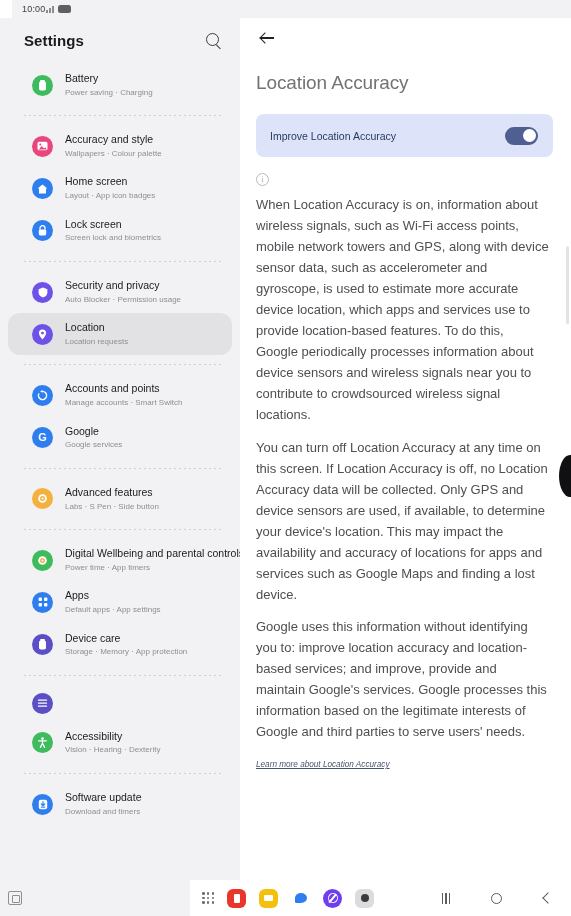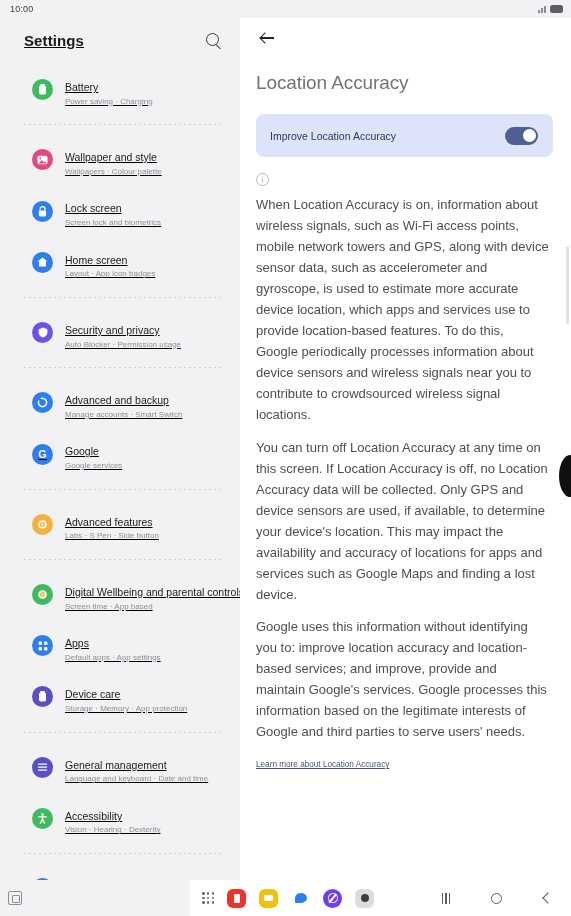--- a/index.html
+++ b/index.html
@@ -8,37 +8,38 @@
     font-family:"Liberation Sans", sans-serif;
     background:#ffffff;
     overflow:hidden;
     position:relative;
   }
   #app { width:571px; height:916px; position:relative; display:flex; flex-direction:column; }
 
   
   .statusbar {
     height:18px; flex:0 0 18px; background:#f2f2f4;
-    display:flex; align-items:center; justify-content:space-between;
+    display:flex; align-items:center; justify-content:flex-start;
     padding:0 8px 0 10px;
+    margin-left:12px;
   }
   .status-time { font-size:9px; color:#3c3c3e; letter-spacing:.2px; }
   .status-right { display:flex; align-items:center; gap:4px; }
   .sig { display:flex; align-items:flex-end; gap:1px; height:8px; }
   .sig i { width:2px; background:#8b8b90; display:block; }
   .sig i:nth-child(1){height:3px;} .sig i:nth-child(2){height:5px;} .sig i:nth-child(3){height:7px;}
   .batt { width:13px; height:8px; border-radius:2.5px; background:#5e5e63; }
 
   
   .split { flex:1 1 auto; display:flex; min-height:0; }
 
   
   .sidebar {
     width:240px; flex:0 0 240px; background:#f2f2f4;
-    overflow:hidden; position:relative;text-decoration:underline;
+    overflow:hidden; position:relative;
   }
   .sb-header {
     height:44px; display:flex; align-items:center;
     justify-content:space-between; padding:0 18px 0 24px;
   }
   .sb-title { font-size:15px; font-weight:bold; color:#1b1b1d; letter-spacing:.1px; }
   .search-ic { width:17px; height:17px; position:relative; cursor:pointer; }
   .search-ic::before {
     content:""; position:absolute; left:1px; top:1px; width:11px; height:11px;
     border:1.4px solid #3c3c3e; border-radius:50%;
@@ -59,21 +60,21 @@
     padding:8px 14px 8px 24px; margin:0 8px; border-radius:12px;
     cursor:pointer;
   }
   .item.selected { background:#e2e2e5; }
   .ic {
     width:21px; height:21px; flex:0 0 21px; border-radius:50%;
     display:flex; align-items:center; justify-content:center;
     color:#fff; font-size:11px; font-weight:bold; line-height:1;
   }
   .ic svg { display:block; }
-  .it-txt { min-width:0;margin-top:9px; }
+  .it-txt { min-width:0; }
   .it-title { font-size:10.5px; color:#1b1b1d; line-height:1.3; white-space:nowrap; }
   .it-sub { font-size:8px; color:#8e8e93; line-height:1.45; margin-top:1px; white-space:nowrap; }
 
   
   .content { flex:1 1 auto; background:#fff; position:relative; overflow:hidden; }
   .c-header { height:40px; display:flex; align-items:center; padding:0 18px; }
   .back-ic { width:20px; height:20px; position:relative; cursor:pointer; }
   .back-ic::before {
     content:""; position:absolute; left:3px; top:9.3px; width:13px; height:1.4px; background:#202124;
   }
@@ -166,73 +167,85 @@
           <div class="group">
             <div class="item">
               <div class="ic" style="background: rgb(232, 70, 124);">
                 <svg width="11" height="10" viewBox="0 0 11 10">
                   <rect x="0.5" y="0.8" width="10" height="8.4" rx="1.6" style="fill:#fff"></rect>
                   <circle cx="3.3" cy="3.6" r="1" fill="#e8467c"></circle>
                   <path d="M1.8 8.4 L4.6 5.1 L7 7.6 L8.4 6.3 L9.6 8.4 Z" fill="#e8467c"></path>
                 </svg>
               </div>
               <div class="it-txt">
-                <div class="it-title">Wallpaper and style</div>
+                <div class="it-title">Accuracy and style</div>
                 <div class="it-sub">Wallpapers  ·  Colour palette</div>
+              </div>
+            </div>
+            <div class="item">
+              <div class="ic" style="background: rgb(47, 126, 240);">
+                <svg width="11" height="10" viewBox="0 0 11 10">
+                  <path d="M5.5 0.6 L10.4 4.6 L9 4.6 L9 9.4 L2 9.4 L2 4.6 L0.6 4.6 Z" style="fill:#fff"></path>
+                </svg>
+              </div>
+              <div class="it-txt">
+                <div class="it-title">Home screen</div>
+                <div class="it-sub">Layout  ·  App icon badges</div>
               </div>
             </div>
             <div class="item">
               <div class="ic" style="background: rgb(47, 126, 240);">
                 <svg width="9" height="11" viewBox="0 0 9 11">
                   <path d="M2 4.6 V3.2 a2.5 2.5 0 0 1 5 0 V4.6" fill="none" stroke="#fff" stroke-width="1.3"></path>
                   <rect x="0.8" y="4.4" width="7.4" height="6" rx="1.4" style="fill:#fff"></rect>
                 </svg>
               </div>
               <div class="it-txt">
                 <div class="it-title">Lock screen</div>
                 <div class="it-sub">Screen lock and biometrics</div>
               </div>
             </div>
-            <div class="item">
-              <div class="ic" style="background: rgb(47, 126, 240);">
-                <svg width="11" height="10" viewBox="0 0 11 10">
-                  <path d="M5.5 0.6 L10.4 4.6 L9 4.6 L9 9.4 L2 9.4 L2 4.6 L0.6 4.6 Z" style="fill:#fff"></path>
-                </svg>
-              </div>
-              <div class="it-txt">
-                <div class="it-title">Home screen</div>
-                <div class="it-sub">Layout  ·  App icon badges</div>
-              </div>
-            </div>
           </div>
           <div class="divider"></div>
           <div class="group">
             <div class="item">
               <div class="ic" style="background: rgb(110, 82, 232);">
                 <svg width="10" height="11" viewBox="0 0 10 11">
                   <path d="M5 0.4 L9.4 2.2 V5.6 c0 2.8 -2 4.3 -4.4 5 C2.6 9.9 0.6 8.4 0.6 5.6 V2.2 Z" style="fill:#fff"></path>
                 </svg>
               </div>
               <div class="it-txt">
                 <div class="it-title">Security and privacy</div>
                 <div class="it-sub">Auto Blocker  ·  Permission usage</div>
+              </div>
+            </div>
+            <div class="item selected">
+              <div class="ic" style="background: rgb(110, 82, 232);">
+                <svg width="9" height="11" viewBox="0 0 9 11">
+                  <path d="M4.5 0.5 a3.6 3.6 0 0 1 3.6 3.6 c0 2.7 -3.6 6.4 -3.6 6.4 S0.9 6.8 0.9 4.1 A3.6 3.6 0 0 1 4.5 0.5 Z" style="fill:#fff"></path>
+                  <circle cx="4.5" cy="4.1" r="1.4" fill="#6e52e8"></circle>
+                </svg>
+              </div>
+              <div class="it-txt">
+                <div class="it-title">Location</div>
+                <div class="it-sub">Location requests</div>
               </div>
             </div>
           </div>
           <div class="divider"></div>
           <div class="group">
             <div class="item">
               <div class="ic" style="background: rgb(47, 126, 240);">
                 <svg width="11" height="11" viewBox="0 0 11 11">
                   <path d="M5.5 1.4 A4.1 4.1 0 1 1 1.7 4" fill="none" stroke="#fff" stroke-width="1.4" stroke-linecap="round"></path>
                   <path d="M5.5 0 L5.5 2.8 L3.2 1.4 Z" style="fill:#fff"></path>
                 </svg>
               </div>
               <div class="it-txt">
-                <div class="it-title">Advanced and backup</div>
+                <div class="it-title">Accounts and points</div>
                 <div class="it-sub">Manage accounts  ·  Smart Switch</div>
               </div>
             </div>
             <div class="item">
               <div class="ic" style="background: rgb(47, 126, 240);">G</div>
               <div class="it-txt">
                 <div class="it-title">Google</div>
                 <div class="it-sub">Google services</div>
               </div>
             </div>
@@ -256,21 +269,21 @@
           <div class="group">
             <div class="item">
               <div class="ic" style="background: rgb(62, 187, 92);">
                 <svg width="11" height="11" viewBox="0 0 11 11">
                   <circle cx="5.5" cy="5.5" r="4.3" style="fill:#fff"></circle>
                   <circle cx="5.5" cy="5.5" r="1.8" fill="#0000" stroke="#f5b13d" stroke-width="1.4"></circle>
                 </svg>
               </div>
               <div class="it-txt">
                 <div class="it-title">Digital Wellbeing and parental controls</div>
-                <div class="it-sub">Screen time  ·  App based</div>
+                <div class="it-sub">Power time  ·  App timers</div>
               </div>
             </div>
             <div class="item">
               <div class="ic" style="background: rgb(47, 126, 240);">
                 <svg width="10" height="10" viewBox="0 0 10 10">
                   <rect x="0.6" y="0.6" width="3.4" height="3.4" rx="1" style="fill:#fff"></rect>
                   <rect x="6" y="0.6" width="3.4" height="3.4" rx="1" style="fill:#fff"></rect>
                   <rect x="0.6" y="6" width="3.4" height="3.4" rx="1" style="fill:#fff"></rect>
                   <rect x="6" y="6" width="3.4" height="3.4" rx="1" style="fill:#fff"></rect>
                 </svg>
@@ -296,24 +309,20 @@
           <div class="divider"></div>
           <div class="group">
             <div class="item">
               <div class="ic" style="background: rgb(90, 79, 196);">
                 <svg width="11" height="10" viewBox="0 0 11 10">
                   <rect x="0.8" y="1.4" width="9.4" height="1.3" rx="0.6" style="fill:#fff"></rect>
                   <rect x="0.8" y="4.4" width="9.4" height="1.3" rx="0.6" style="fill:#fff"></rect>
                   <rect x="0.8" y="7.4" width="9.4" height="1.3" rx="0.6" style="fill:#fff"></rect>
                 </svg>
               </div>
-              <div class="it-txt">
-                <div class="it-title">General management</div>
-                <div class="it-sub">Language and keyboard  ·  Date and time</div>
-              </div>
             </div>
             <div class="item">
               <div class="ic" style="background: rgb(62, 187, 92);">
                 <svg width="9" height="11" viewBox="0 0 9 11">
                   <circle cx="4.5" cy="1.6" r="1.4" style="fill:#fff"></circle>
                   <path d="M0.6 3.8 H8.4 M4.5 3.4 V6.6 M4.5 6.2 L2.4 10.4 M4.5 6.2 L6.6 10.4" stroke="#fff" stroke-width="1.3" stroke-linecap="round" fill="none"></path>
                 </svg>
               </div>
               <div class="it-txt">
                 <div class="it-title">Accessibility</div>
@@ -354,21 +363,21 @@
         </div>
       </div>
 
       <div class="info-ic">i</div>
 
       <div class="body-copy" id="body-copy">
           <p>When Location Accuracy is on, information about wireless signals, such as Wi-Fi access points, mobile network towers and GPS, along with device sensor data, such as accelerometer and gyroscope, is used to estimate more accurate device location, which apps and services use to provide location-based features. To do this, Google periodically processes information about device sensors and wireless signals near you to contribute to crowdsourced wireless signal locations.</p>
           <p>You can turn off Location Accuracy at any time on this screen. If Location Accuracy is off, no Location Accuracy data will be collected. Only GPS and device sensors are used, if available, to determine your device's location. This may impact the availability and accuracy of locations for apps and services such as Google Maps and finding a lost device.</p>
           <p>Google uses this information without identifying you to: improve location accuracy and location-based services; and improve, provide and maintain Google's services. Google processes this information based on the legitimate interests of Google and third parties to serve users' needs.</p>
         </div>
-      <div style="padding:0 22px 0 16px;">
+      <div style="padding:0 22px 0 16px;font-style:italic;">
         <span class="learn-link">Learn more about Location Accuracy</span>
       </div>
 
       <div class="scrollbar"></div>
       <div class="edge-handle"></div>
     </div>
   </div>
 
   <div class="taskbar">
     <div class="tb-left">

